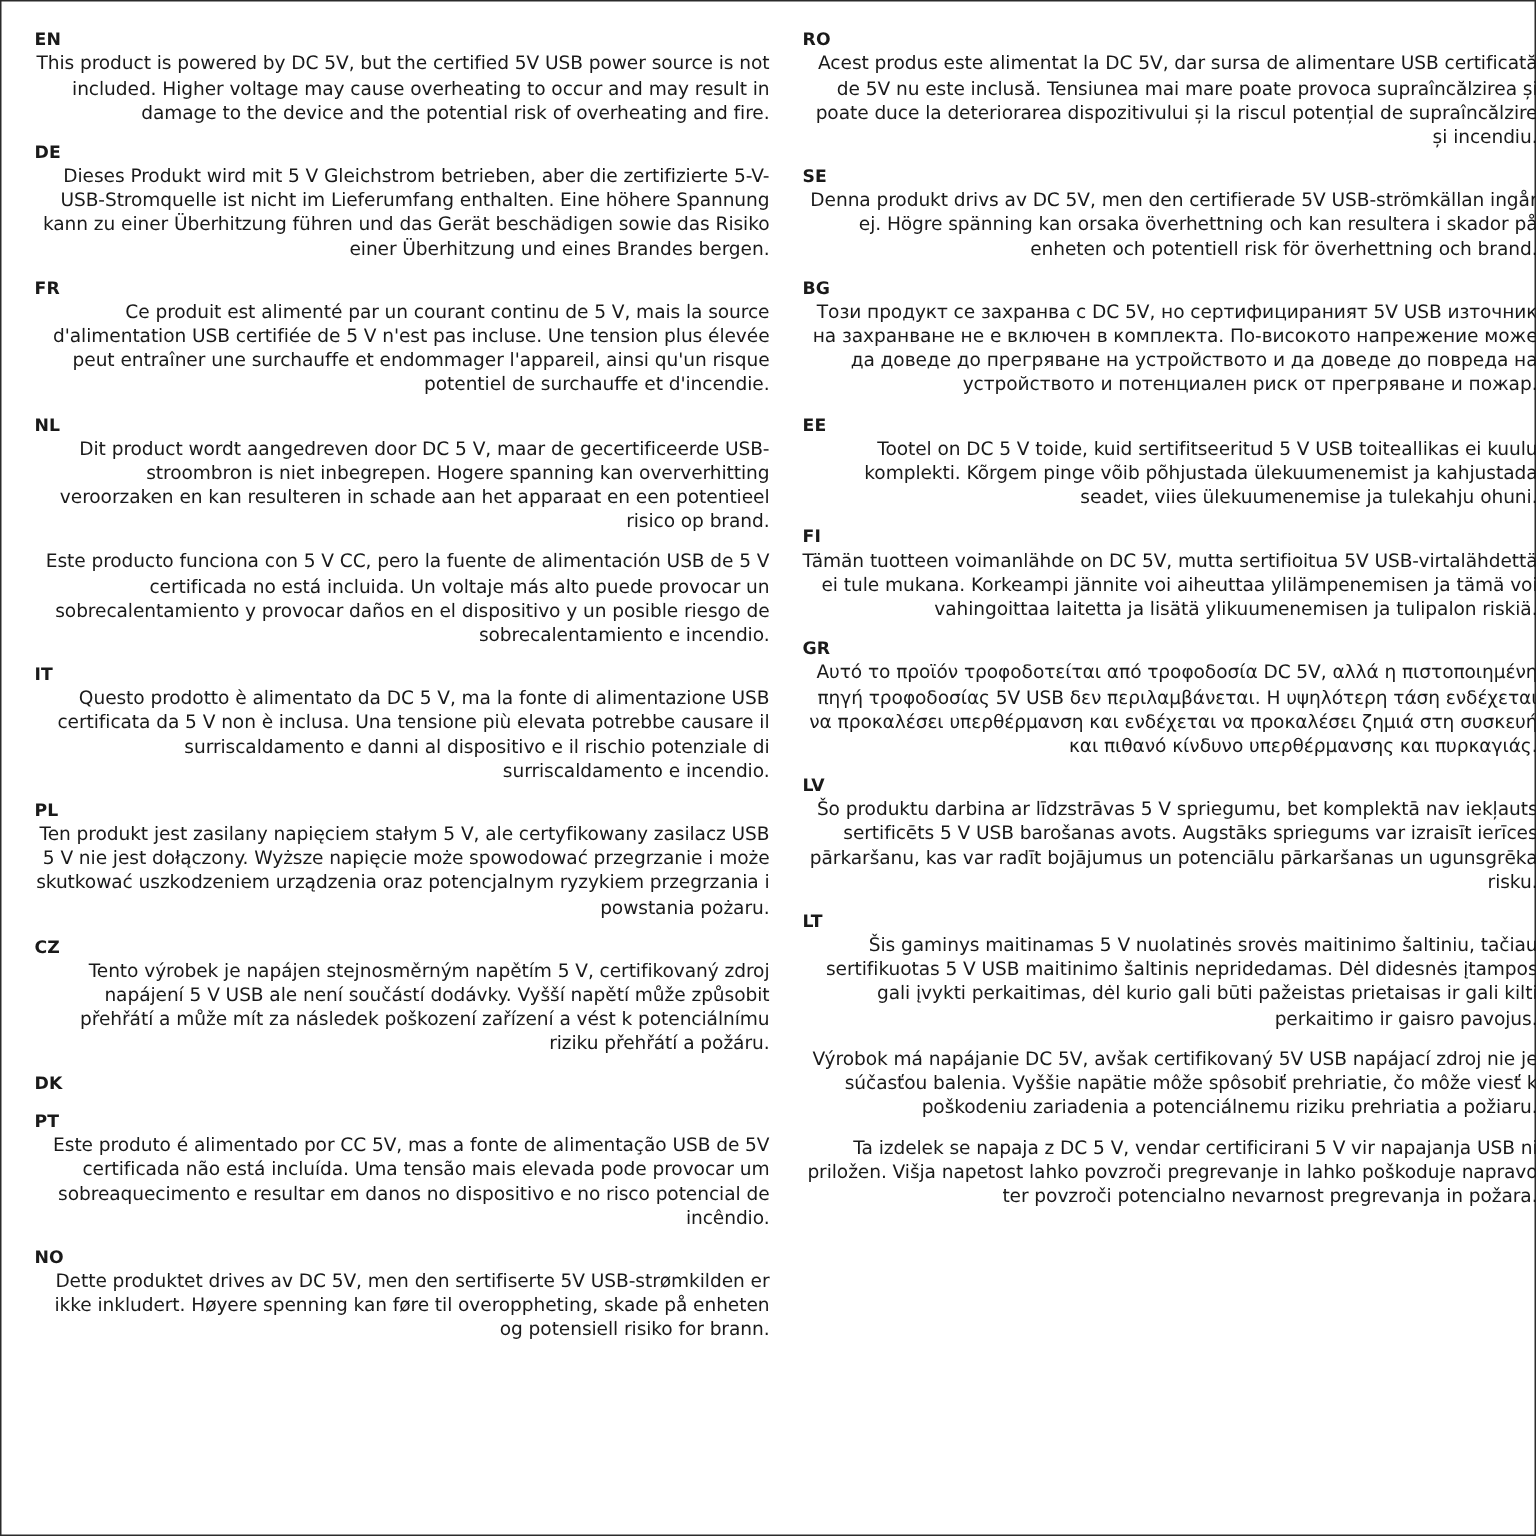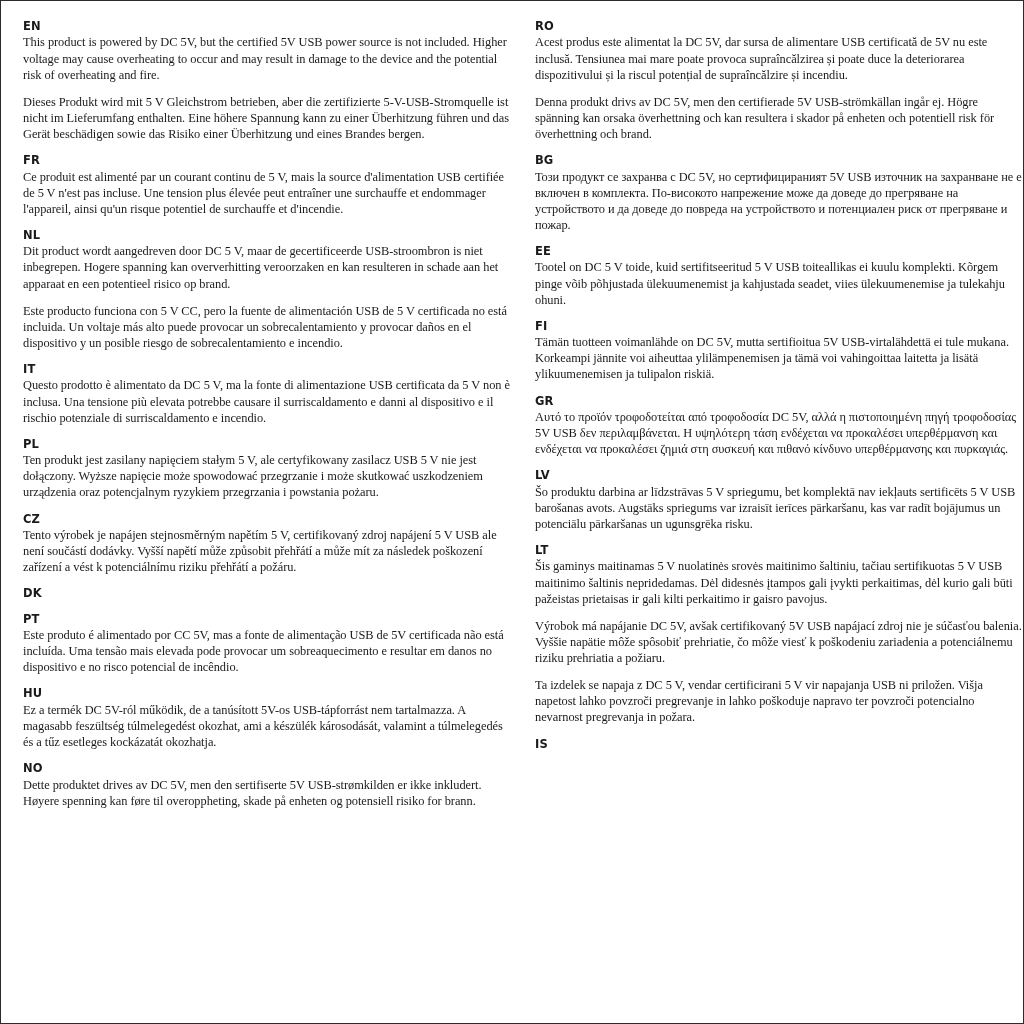--- a/index.html
+++ b/index.html
@@ -38,37 +38,37 @@
   .lang {
     font-size: 11.5px;
     font-weight: bold;
     line-height: 1.25;
     margin-bottom: 1px;
     letter-spacing: 0.1px;
   }
   .text {
     font-size: 12.4px;
     line-height: 1.30;
-    text-align: left;
+    text-align: right;
     letter-spacing: -0.05px;
-    font-family: Liberation Serif, serif;
   }
 </style>
 </head>
 <body>
 
 <div class="page">
   <div class="columns">
 
     <div class="col">
       <div class="entry">
         <div class="lang">EN</div>
         <div class="text">This product is powered by DC 5V, but the certified 5V USB power source is not included. Higher voltage may cause overheating to occur and may result in damage to the device and the potential risk of overheating and fire.</div>
       </div>
       <div class="entry">
+        <div class="lang">DE</div>
         <div class="text">Dieses Produkt wird mit 5 V Gleichstrom betrieben, aber die zertifizierte 5-V-USB-Stromquelle ist nicht im Lieferumfang enthalten. Eine höhere Spannung kann zu einer Überhitzung führen und das Gerät beschädigen sowie das Risiko einer Überhitzung und eines Brandes bergen.</div>
       </div>
       <div class="entry">
         <div class="lang">FR</div>
         <div class="text">Ce produit est alimenté par un courant continu de 5 V, mais la source d'alimentation USB certifiée de 5 V n'est pas incluse. Une tension plus élevée peut entraîner une surchauffe et endommager l'appareil, ainsi qu'un risque potentiel de surchauffe et d'incendie.</div>
       </div>
       <div class="entry">
         <div class="lang">NL</div>
         <div class="text">Dit product wordt aangedreven door DC 5 V, maar de gecertificeerde USB-stroombron is niet inbegrepen. Hogere spanning kan oververhitting veroorzaken en kan resulteren in schade aan het apparaat en een potentieel risico op brand.</div>
       </div>
@@ -88,35 +88,32 @@
         <div class="text">Tento výrobek je napájen stejnosměrným napětím 5 V, certifikovaný zdroj napájení 5 V USB ale není součástí dodávky. Vyšší napětí může způsobit přehřátí a může mít za následek poškození zařízení a vést k potenciálnímu riziku přehřátí a požáru.</div>
       </div>
       <div class="entry">
         <div class="lang">DK</div>
       </div>
       <div class="entry">
         <div class="lang">PT</div>
         <div class="text">Este produto é alimentado por CC 5V, mas a fonte de alimentação USB de 5V certificada não está incluída. Uma tensão mais elevada pode provocar um sobreaquecimento e resultar em danos no dispositivo e no risco potencial de incêndio.</div>
       </div>
       <div class="entry">
-        <div class="lang">HU</div>
-        <div class="text">Ez a termék DC 5V-ról működik, de a tanúsított 5V-os USB-tápforrást nem tartalmazza. A magasabb feszültség túlmelegedést okozhat, ami a készülék károsodását, valamint a túlmelegedés és a tűz esetleges kockázatát okozhatja.</div>
-      </div>
-      <div class="entry">
         <div class="lang">NO</div>
         <div class="text">Dette produktet drives av DC 5V, men den sertifiserte 5V USB-strømkilden er ikke inkludert. Høyere spenning kan føre til overoppheting, skade på enheten og potensiell risiko for brann.</div>
       </div>
     </div>
 
     <div class="col">
       <div class="entry">
         <div class="lang">RO</div>
         <div class="text">Acest produs este alimentat la DC 5V, dar sursa de alimentare USB certificată de 5V nu este inclusă. Tensiunea mai mare poate provoca supraîncălzirea și poate duce la deteriorarea dispozitivului și la riscul potențial de supraîncălzire și incendiu.</div>
       </div>
       <div class="entry">
+        <div class="lang">SE</div>
         <div class="text">Denna produkt drivs av DC 5V, men den certifierade 5V USB-strömkällan ingår ej. Högre spänning kan orsaka överhettning och kan resultera i skador på enheten och potentiell risk för överhettning och brand.</div>
       </div>
       <div class="entry">
         <div class="lang">BG</div>
         <div class="text">Този продукт се захранва с DC 5V, но сертифицираният 5V USB източник на захранване не е включен в комплекта. По-високото напрежение може да доведе до прегряване на устройството и да доведе до повреда на устройството и потенциален риск от прегряване и пожар.</div>
       </div>
       <div class="entry">
         <div class="lang">EE</div>
         <div class="text">Tootel on DC 5 V toide, kuid sertifitseeritud 5 V USB toiteallikas ei kuulu komplekti. Kõrgem pinge võib põhjustada ülekuumenemist ja kahjustada seadet, viies ülekuumenemise ja tulekahju ohuni.</div>
       </div>
@@ -136,18 +133,17 @@
         <div class="lang">LT</div>
         <div class="text">Šis gaminys maitinamas 5 V nuolatinės srovės maitinimo šaltiniu, tačiau sertifikuotas 5 V USB maitinimo šaltinis nepridedamas. Dėl didesnės įtampos gali įvykti perkaitimas, dėl kurio gali būti pažeistas prietaisas ir gali kilti perkaitimo ir gaisro pavojus.</div>
       </div>
       <div class="entry">
         <div class="text">Výrobok má napájanie DC 5V, avšak certifikovaný 5V USB napájací zdroj nie je súčasťou balenia. Vyššie napätie môže spôsobiť prehriatie, čo môže viesť k poškodeniu zariadenia a potenciálnemu riziku prehriatia a požiaru.</div>
       </div>
       <div class="entry">
         <div class="text">Ta izdelek se napaja z DC 5 V, vendar certificirani 5 V vir napajanja USB ni priložen. Višja napetost lahko povzroči pregrevanje in lahko poškoduje napravo ter povzroči potencialno nevarnost pregrevanja in požara.</div>
       </div>
       <div class="entry">
-        <div class="lang">IS</div>
       </div>
     </div>
 
   </div>
 </div>
 
 </body></html>

